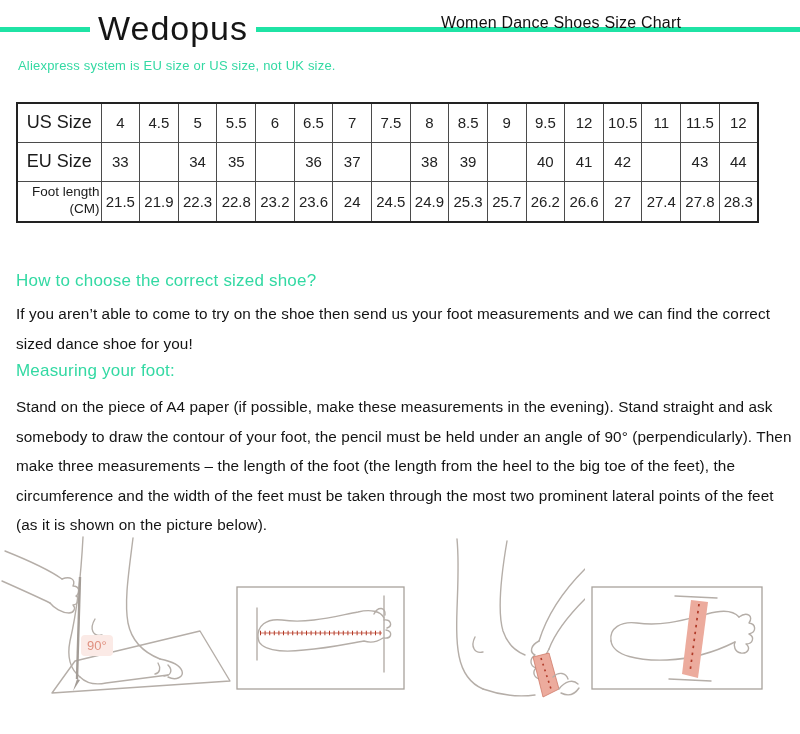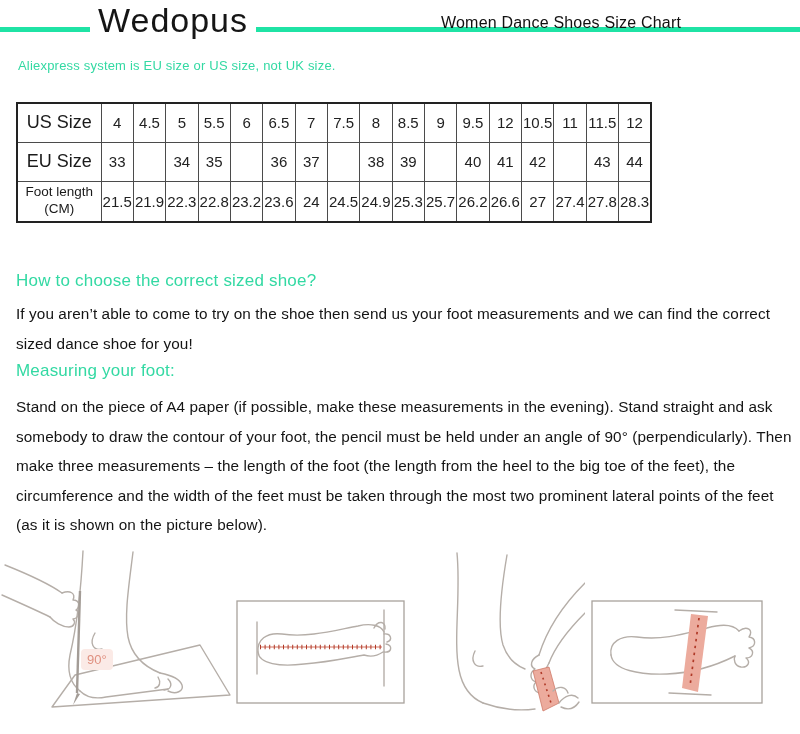--- a/index.html
+++ b/index.html
@@ -14,60 +14,60 @@
     --sketch:#b5aea8;
     --tape-fill:#ecab9d;
     --tape-dash:#b03a28;
   }
   .header-line {
     position:absolute; left:0; top:27px; width:800px; height:5px;
     background:var(--teal-line);
   }
   .brand {
     position:absolute; left:90px; top:1px; font-size:34px; letter-spacing:1px;
-    color:#151515; background:#fff; padding:0 8px; line-height:1.15; z-index:2;
+    color:#151515; background:#fff; padding:8px 8px; line-height:1.15; z-index:2;
     font-weight:normal;
   }
   .page-title {
     position:absolute; left:414px; top:14px; font-size:16px; color:#111;
     letter-spacing:.2px;
     margin-left:27px;
   }
   .notice {
     position:absolute; left:18px; top:58px; font-size:13px;
     color:var(--teal-text); letter-spacing:.2px;
   }
   table.size-table {
-    position:absolute; left:16px; top:102px; width:636px;
+    position:absolute; left:16px; top:102px; width:743px;
     border-collapse:collapse; table-layout:fixed;
     border:2px solid #222;
   }
   table.size-table td {
     border:1.5px solid #4b4b4b; text-align:center; vertical-align:middle;
     height:39px; font-size:15px; color:#222; padding:0 1px;
     overflow:hidden;
   }
   table.size-table td.rowhead {
     width:84px; font-size:18px; color:#1a1a1a; white-space:pre-line;
   }
-  table.size-table tr:last-child td.rowhead { font-size:13.5px; line-height:1.25; }
+  table.size-table tr:last-child td.rowhead { font-size:13.5px; line-height:1.25;text-align:right; }
   table.size-table tr:last-child td { height:41px; }
   .teal-heading {
     position:absolute; left:16px; font-size:17px; font-weight:normal;
     color:var(--teal-text); letter-spacing:.2px;
   }
   .h-choose { top:271px; }
   .h-measure { top:361px;text-align:right; }
   .body-par {
     position:absolute; left:16px; width:778px; font-size:15.3px; color:#141414;
     letter-spacing:.1px;
   }
   .p-choose { top:299px; line-height:30px; }
   .p-measure { top:392px; line-height:29.5px; }
-  .figures { position:absolute; left:0; top:545px; width:800px; height:175px; }
+  .figures { position:absolute; left:0; top:531px; width:800px; height:175px; }
   .fig { position:absolute; }
   .fig-1 { left:0; top:0; }
   .fig-2 { left:236px; top:55px; }
   .fig-3 { left:435px; top:0; }
   .fig-4 { left:591px; top:55px; }
   svg .ln { fill:none; stroke:var(--sketch); stroke-width:1.4; stroke-linecap:round; stroke-linejoin:round; }
   svg .box { fill:none; stroke:#a8a29c; stroke-width:1.3; }
 </style>
 </head>
 <body>

